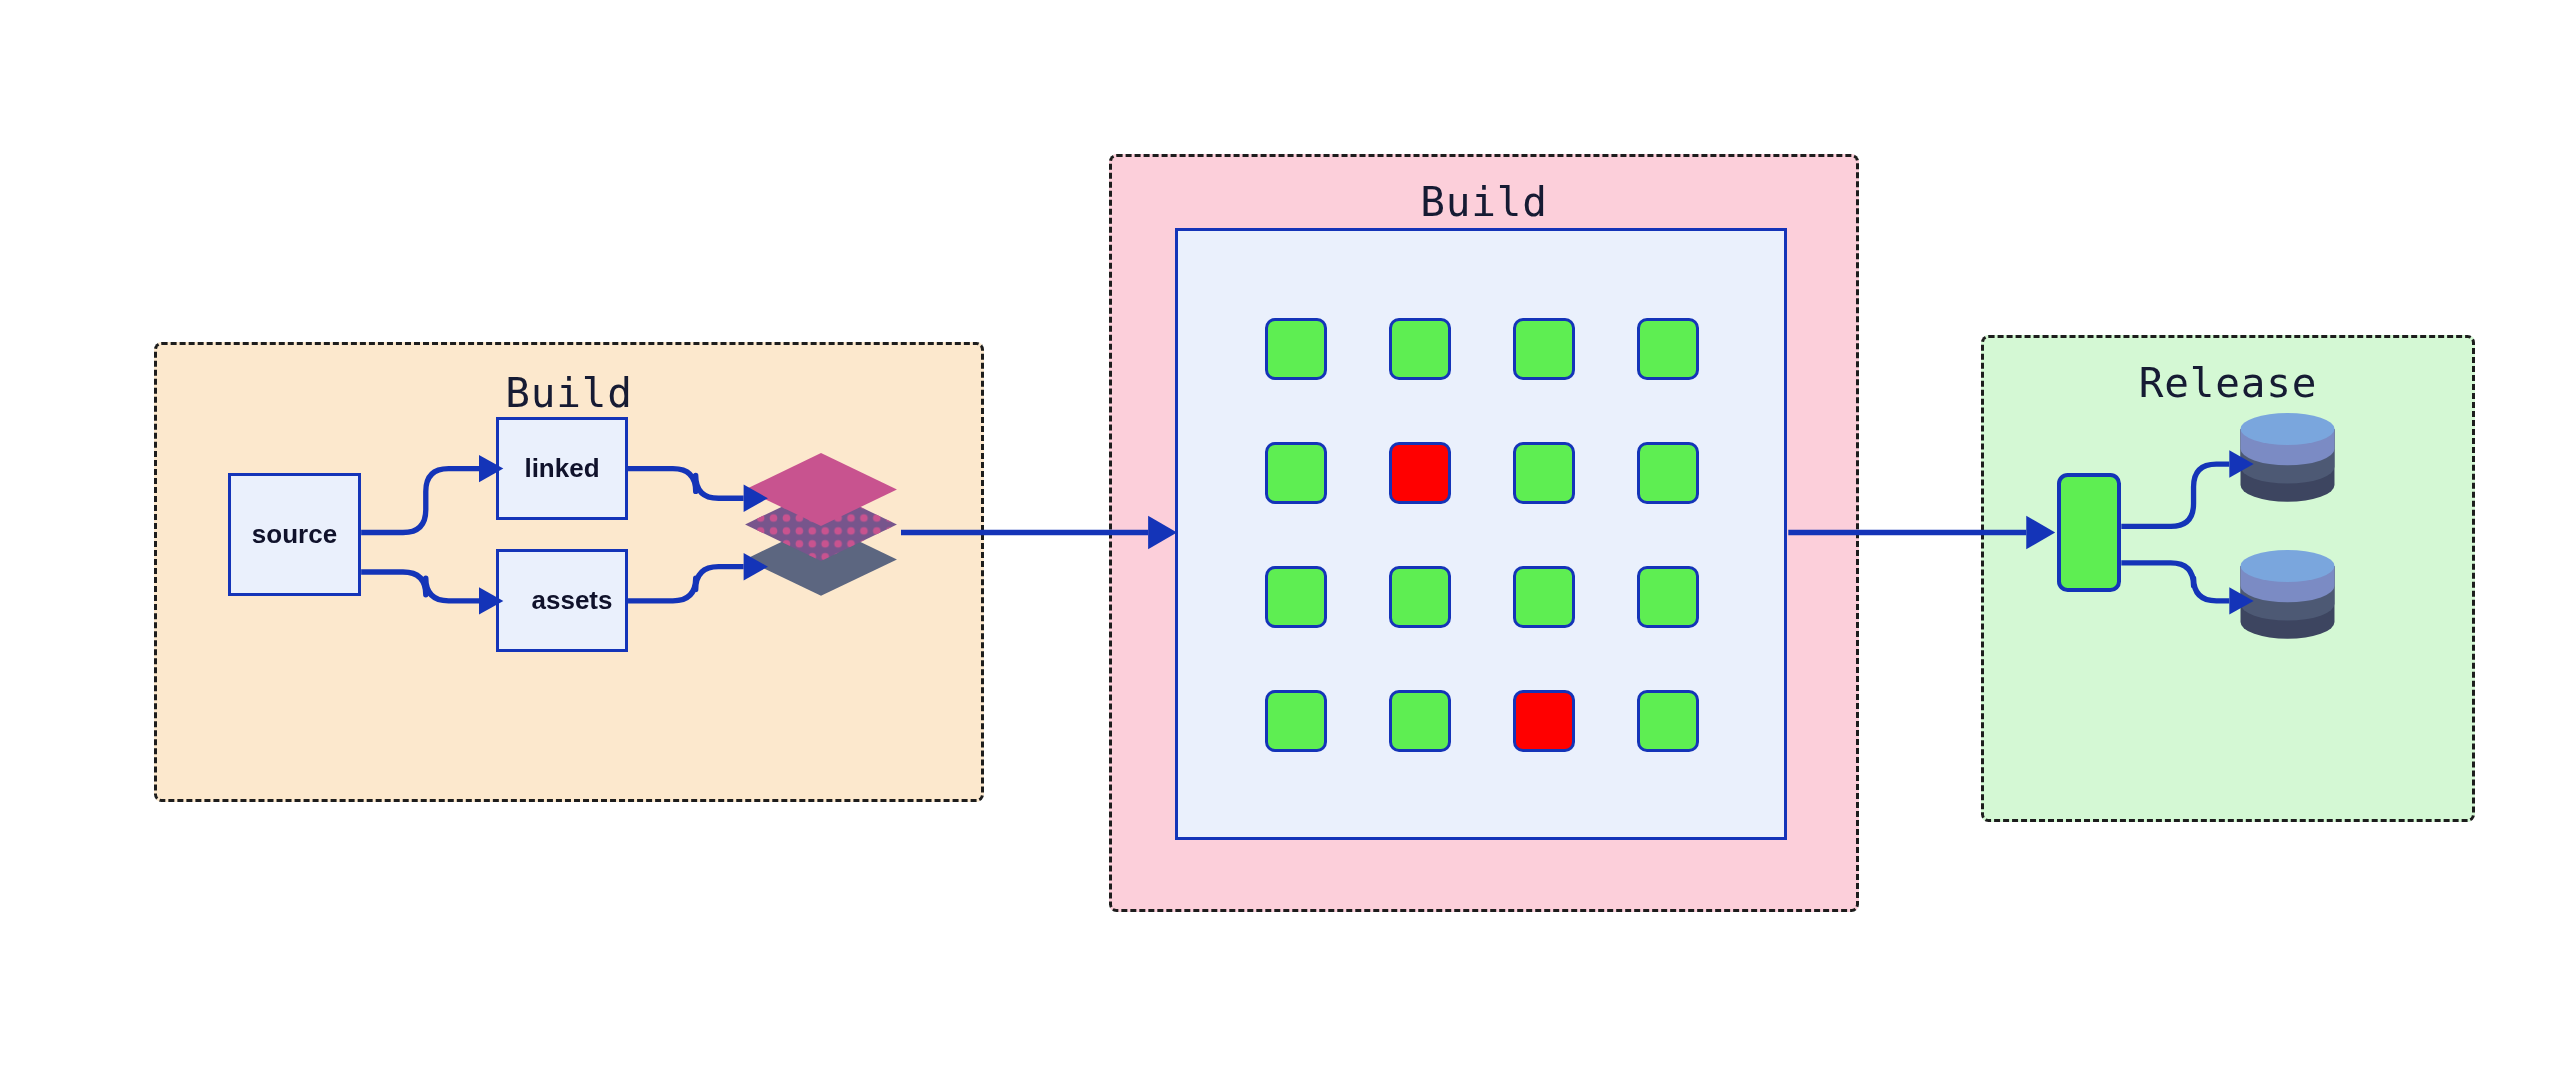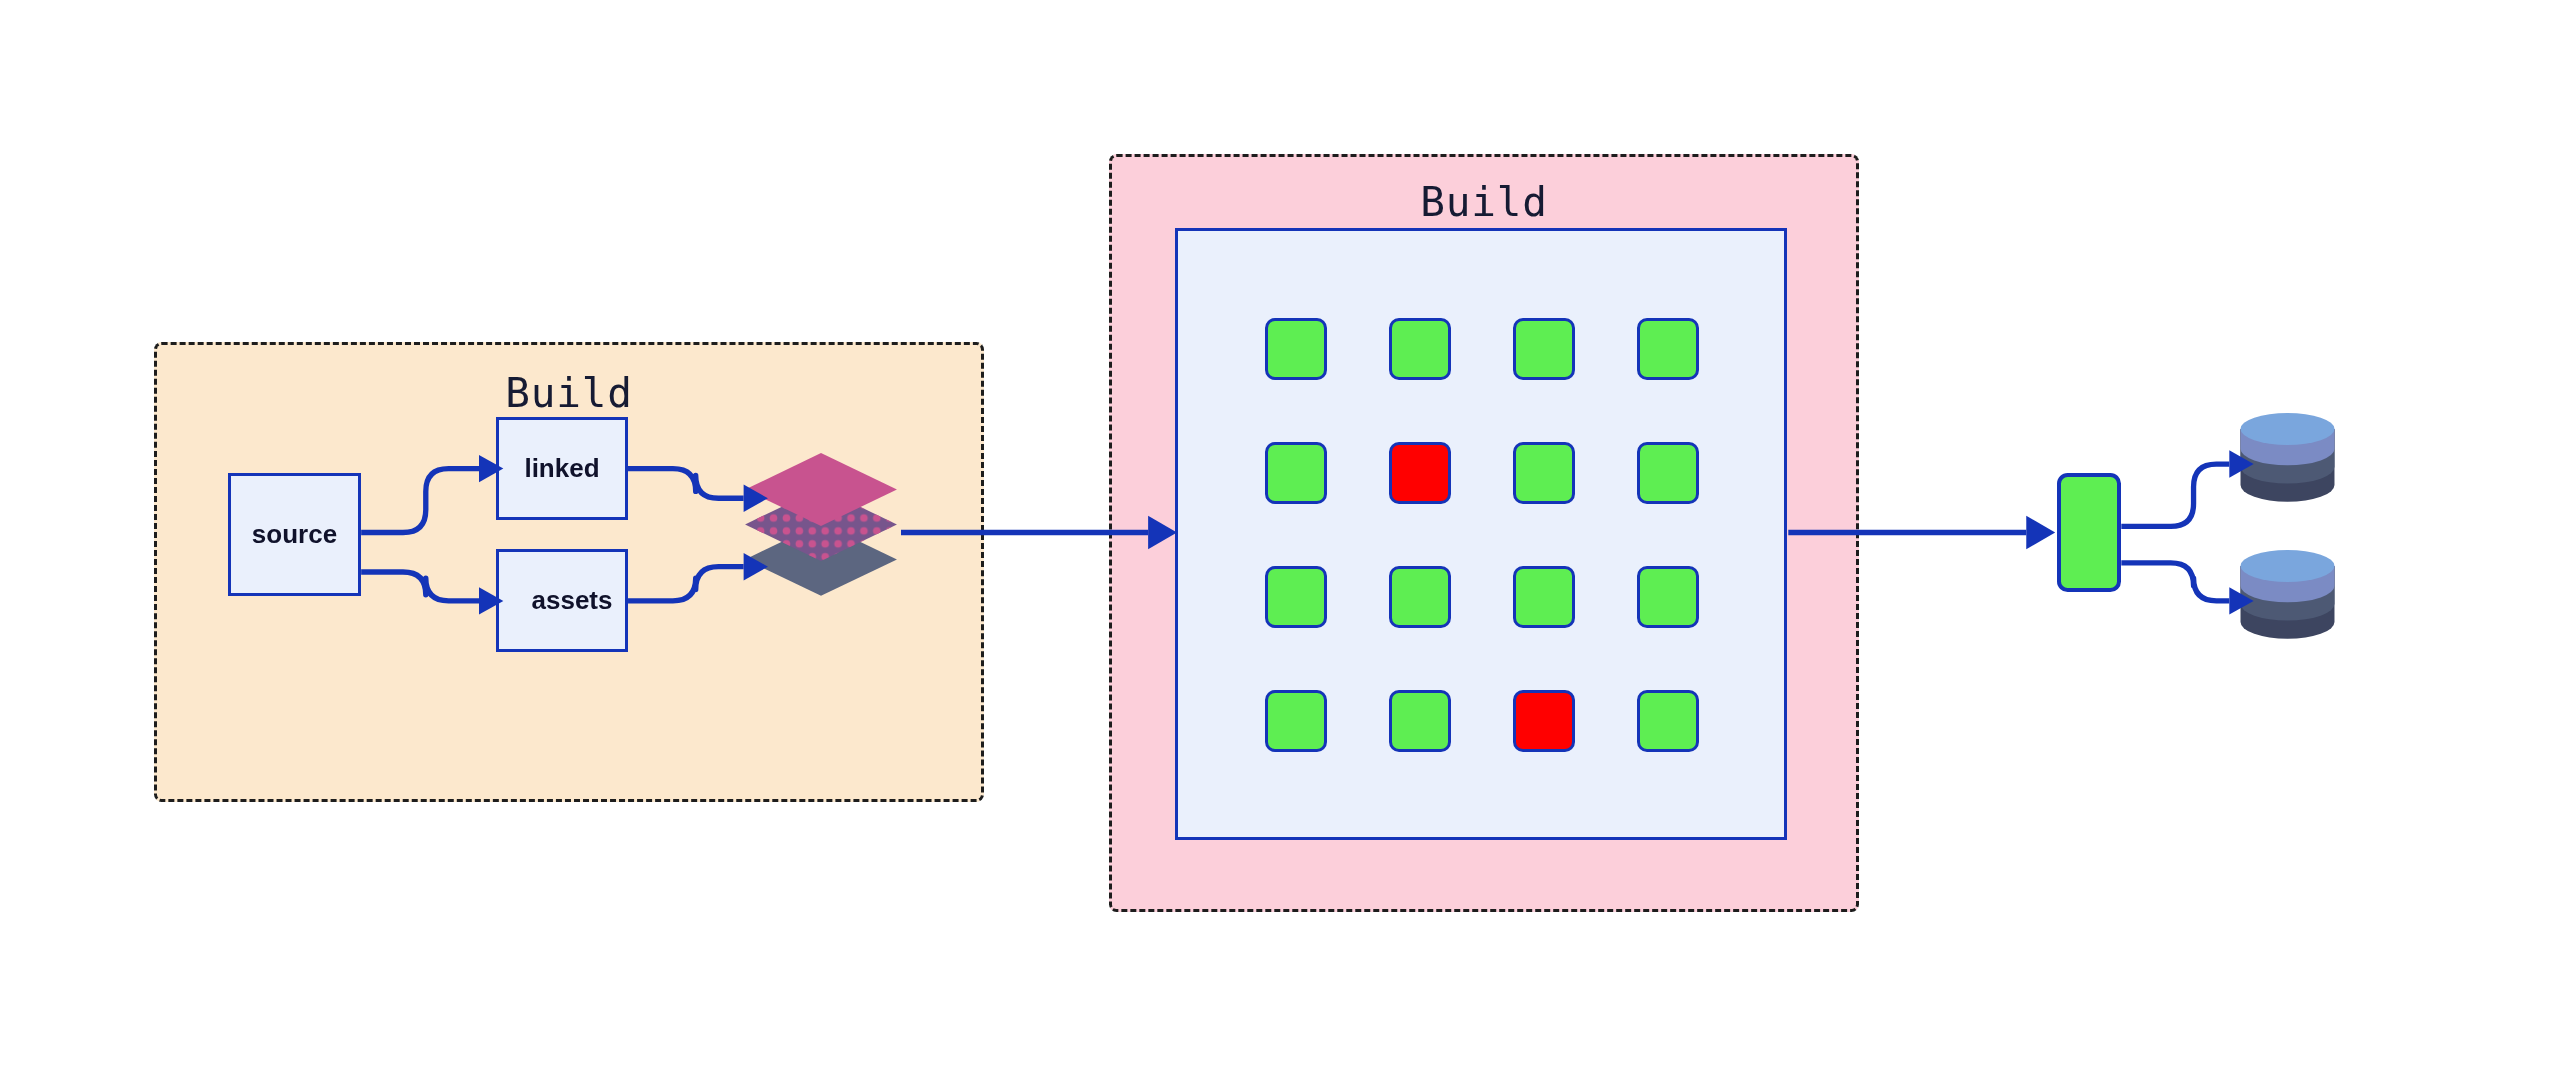--- a/index.html
+++ b/index.html
@@ -202,20 +202,23 @@
         <div class="test-cell pass"></div>
         <div class="test-cell pass"></div>
         <div class="test-cell pass"></div>
         <div class="test-cell pass"></div>
         <div class="test-cell pass"></div>
         <div class="test-cell fail"></div>
         <div class="test-cell pass"></div>
       </div>
   </div>
 
+  <div id="cluster-release" class="cluster">
+    <div class="cluster-title">Release</div>
+  </div>
 
   <div id="release-bar"></div>
 
   <svg id="db-primary" class="db-icon" viewBox="0 0 128 118">
     <path d="M2,22 L2,96 A62,22 0 0 0 126,96 L126,22 Z" fill="#3d4560"></path>
     <path d="M2,22 L2,72 A62,22 0 0 0 126,72 L126,22 Z" fill="#4d5974"></path>
     <path d="M2,22 L2,48 A62,22 0 0 0 126,48 L126,22 Z" fill="#7b8bc4"></path>
     <ellipse cx="64" cy="22" rx="62" ry="21" fill="#7aa6dd"></ellipse>
   </svg>
 

